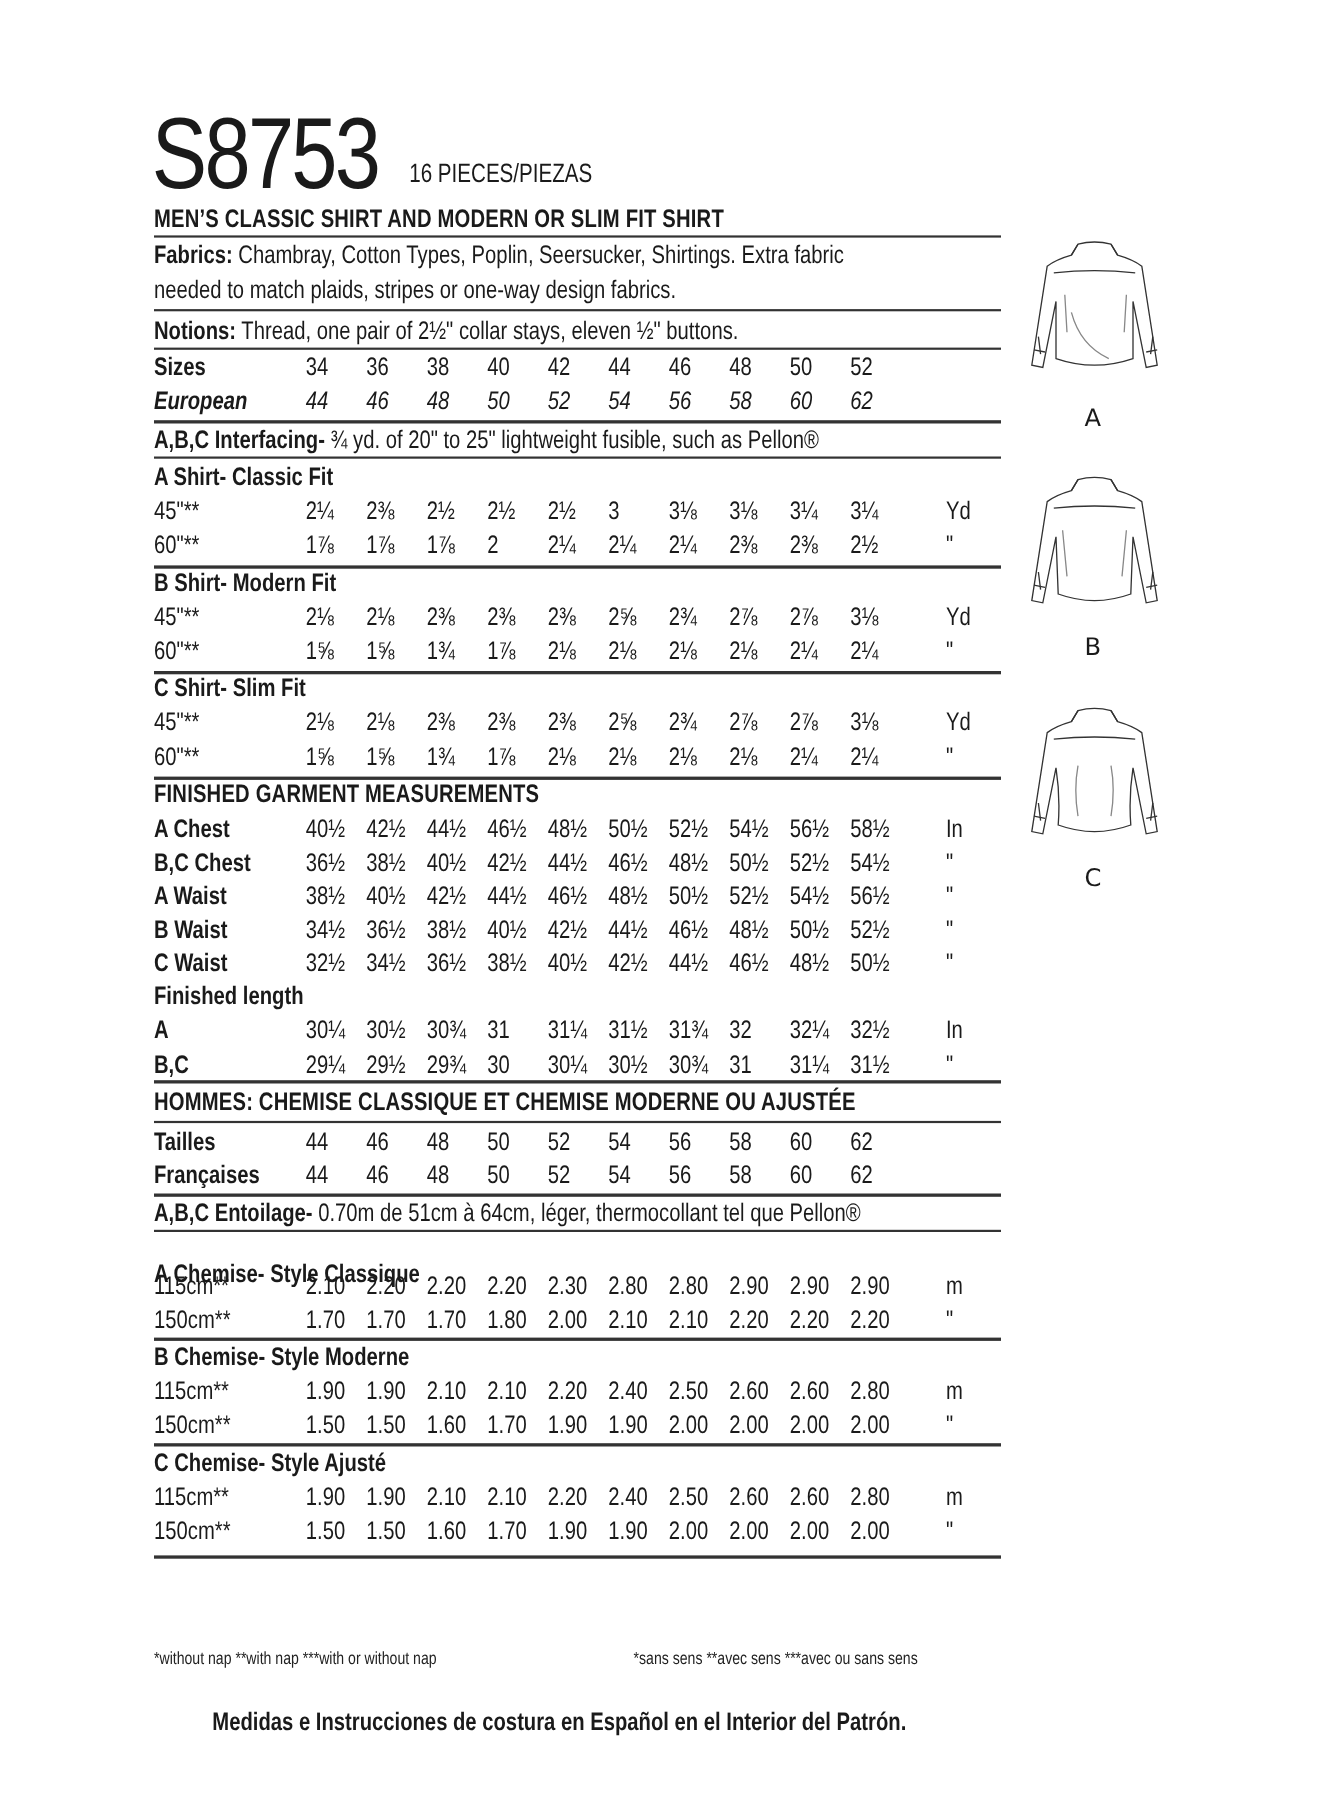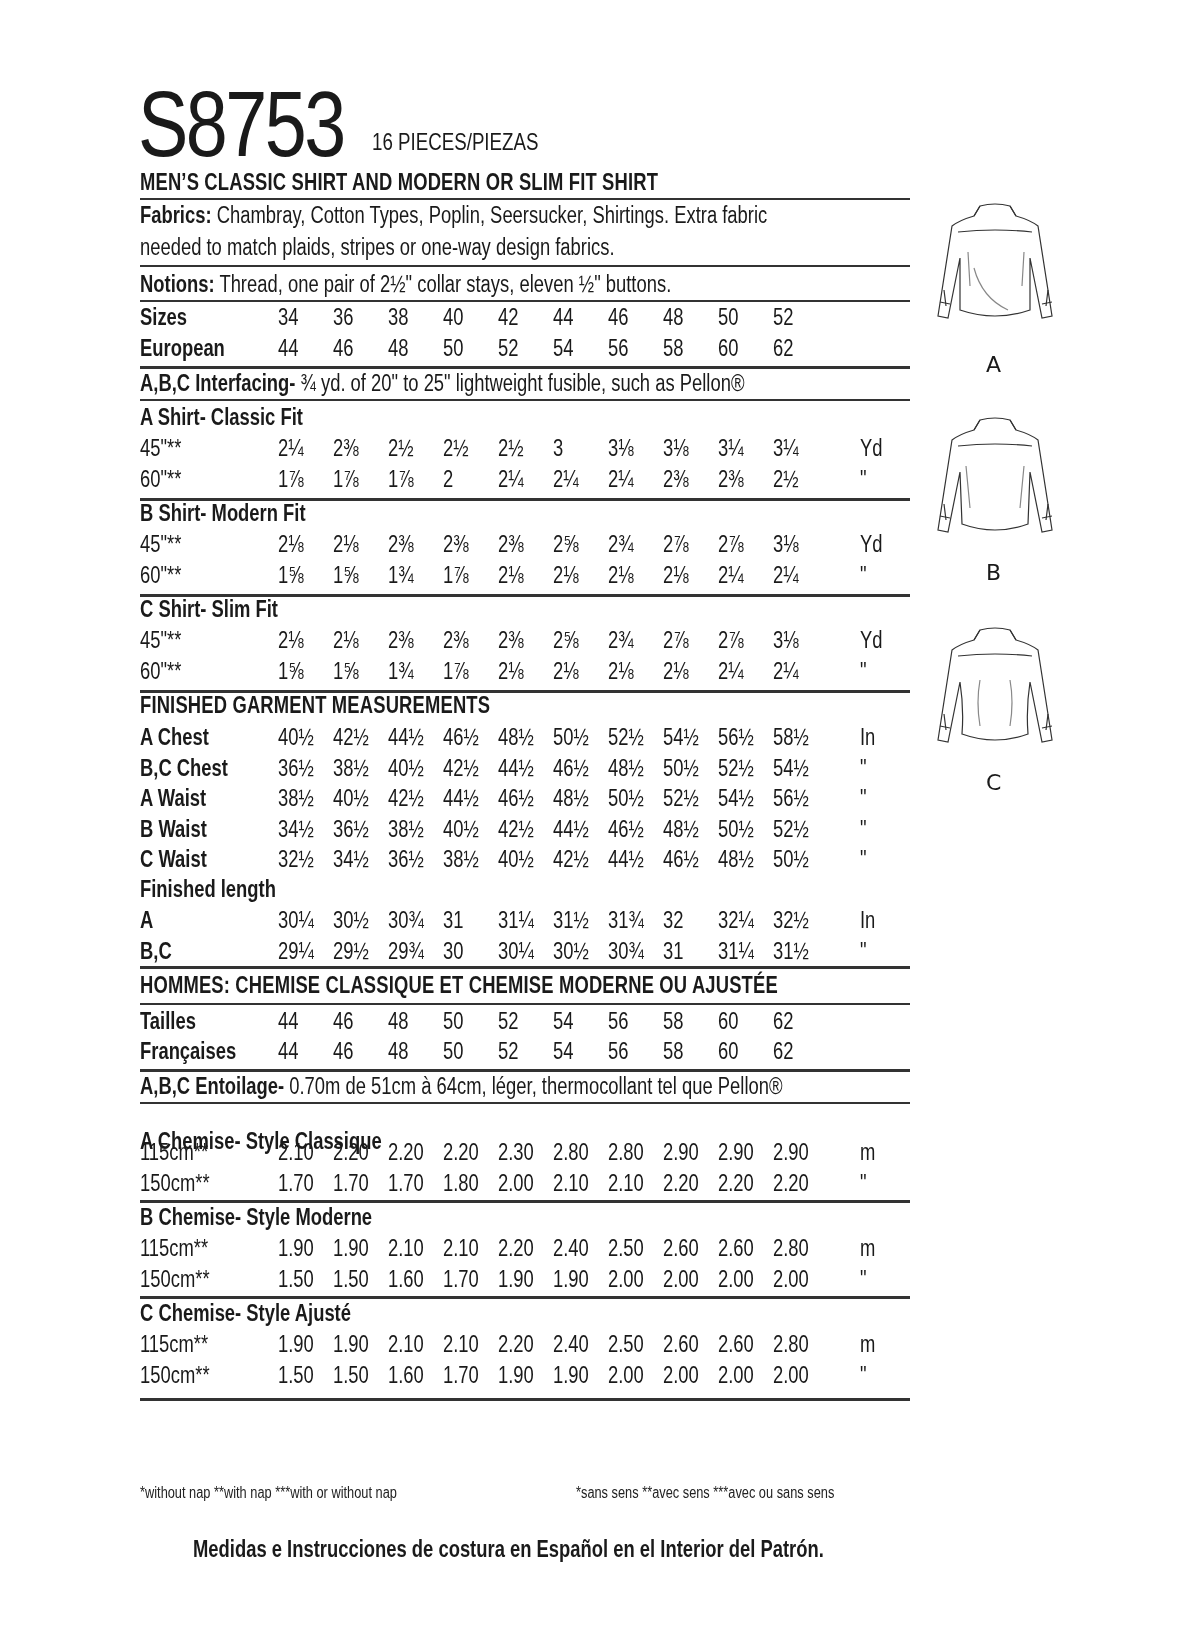--- a/index.html
+++ b/index.html
@@ -1,18 +1,18 @@
 <!DOCTYPE html>
 <html><head>
 <meta charset="utf-8">
 <style>
   html, body { margin: 0; padding: 0; background: #ffffff; }
   body { width: 1200px; height: 1650px; position: relative; overflow: hidden;
          font-family: "Liberation Sans", sans-serif; color: #1a1a1a; }
-  .page { position: absolute; left: 0; top: 0; width: 1200px; height: 1164px; }
+  .page { position: absolute; left: 0; top: 16px; width: 1200px; height: 1164px; }
 
   .pattern-number { position: absolute; left: 138px; top: 78px; font-size: 92px; line-height: 1;
     letter-spacing: -3px; font-weight: 400; transform: scaleX(0.82); transform-origin: left top; }
   .pieces { position: absolute; left: 372px; top: 128px; font-size: 24px; transform: scaleX(0.78); transform-origin: left top; }
 
   .rule { position: absolute; left: 140px; width: 770px; border-top: 2px solid #333; }
   .rule.thick { border-top: 3px solid #333; }
 
   .block { position: absolute; left: 140px; width: 770px; }
   .line { position: absolute; left: 0; white-space: nowrap; font-size: 23px; line-height: 28px;
@@ -70,21 +70,21 @@
         <span class="cell" style="left:193px;">36</span>
         <span class="cell" style="left:248px;">38</span>
         <span class="cell" style="left:303px;">40</span>
         <span class="cell" style="left:358px;">42</span>
         <span class="cell" style="left:413px;">44</span>
         <span class="cell" style="left:468px;">46</span>
         <span class="cell" style="left:523px;">48</span>
         <span class="cell" style="left:578px;">50</span>
         <span class="cell" style="left:633px;">52</span>
       </div>
-      <div class="trow" style="top:333px;">
+      <div class="trow" style="top:333px;font-style:italic;">
         <span class="lab b">European</span>
         <span class="cell" style="left:138px;">44</span>
         <span class="cell" style="left:193px;">46</span>
         <span class="cell" style="left:248px;">48</span>
         <span class="cell" style="left:303px;">50</span>
         <span class="cell" style="left:358px;">52</span>
         <span class="cell" style="left:413px;">54</span>
         <span class="cell" style="left:468px;">56</span>
         <span class="cell" style="left:523px;">58</span>
         <span class="cell" style="left:578px;">60</span>

